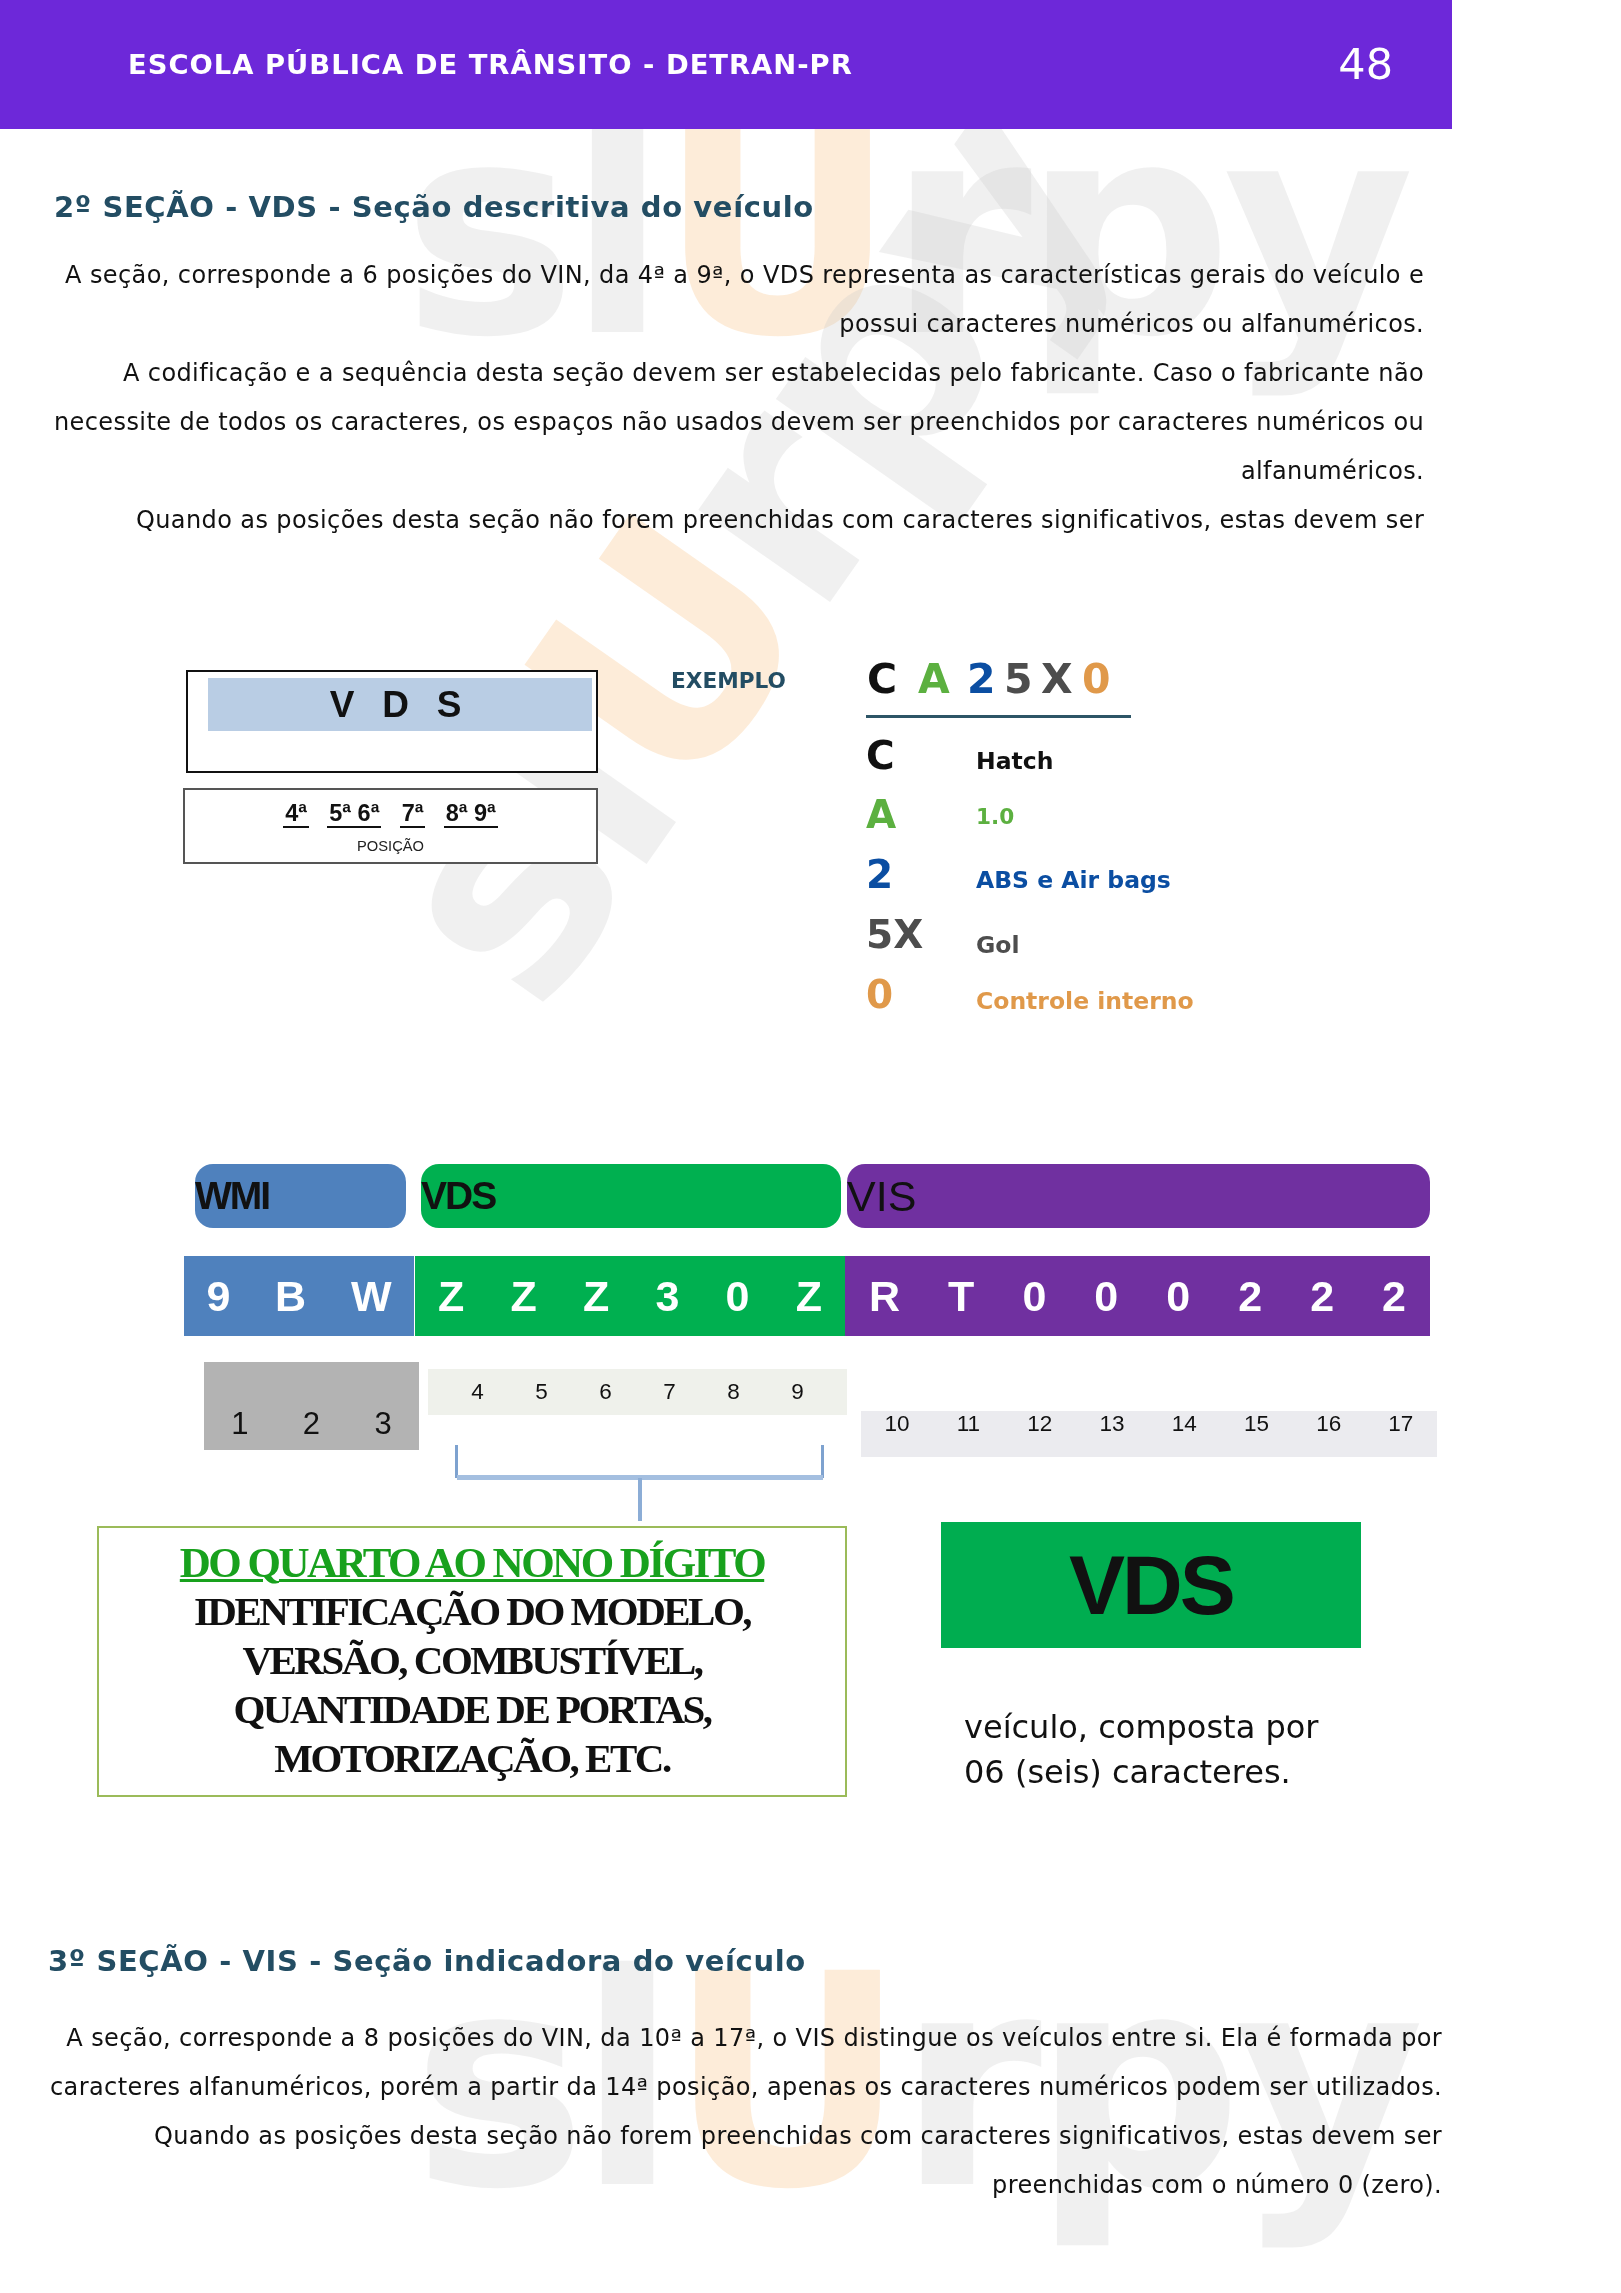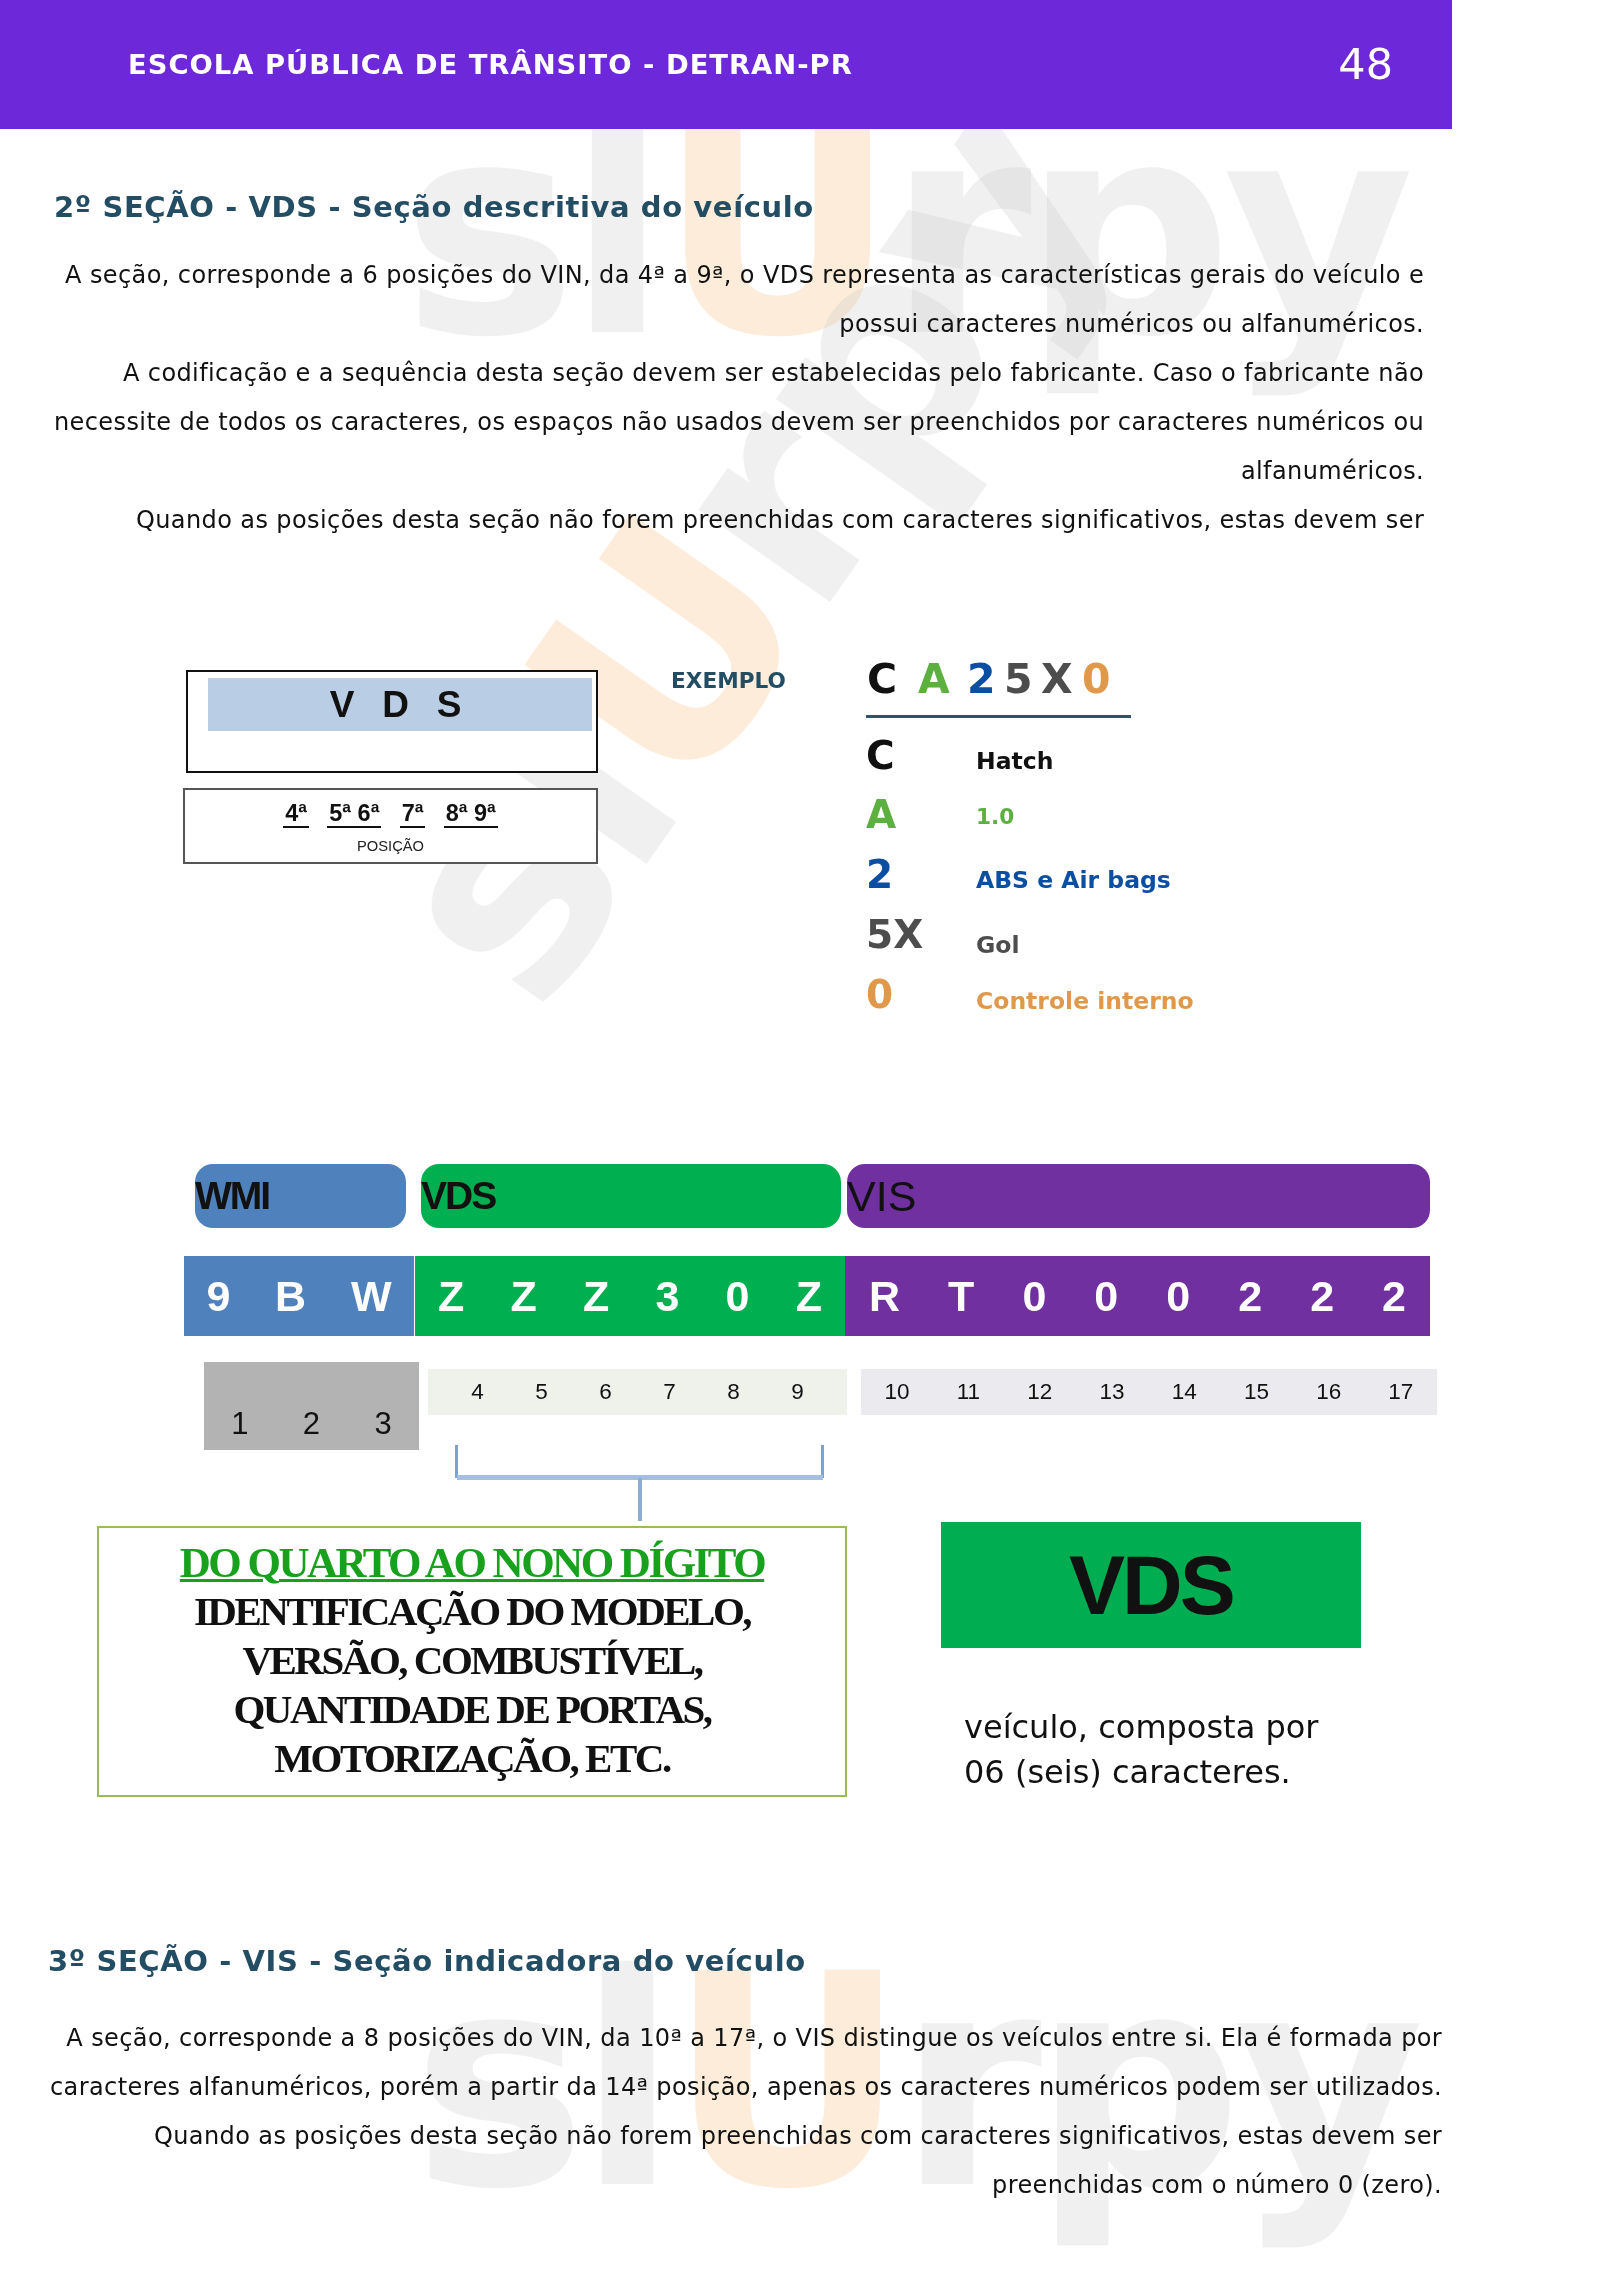--- a/index.html
+++ b/index.html
@@ -46,21 +46,21 @@
   .char-row { top:1256px; height:80px; display:flex; align-items:center; justify-content:space-around;
               font-family:"Liberation Sans", sans-serif; font-weight:bold; font-size:43px; color:#ffffff; }
   .c-wmi { left:184px; width:230px; background:#4f81bd; }
   .c-vds { left:415px; width:430px; background:#00b050; }
   .c-vis { left:845px; width:585px; background:#7030a0; }
   .num-gray { left:204px; top:1362px; width:215px; height:88px; background:#b3b3b3; display:flex; align-items:flex-end;
               justify-content:space-around; padding-bottom:7.8px; box-sizing:border-box;
               font-family:"Liberation Sans", sans-serif; font-size:31px; color:#111; }
   .num-light { left:428px; top:1369px; width:419px; height:46px; background:#eff1eb; display:flex; align-items:center;
                justify-content:space-around; font-family:"Liberation Sans", sans-serif; font-size:22.5px; color:#111; padding:0 17.6px; box-sizing:border-box; }
-  .num-vis { left:861px; top:1369px; width:576px; height:46px; background:#ebebef; display:flex; align-items:center;
+  .num-vis { left:861px; top:1411px; width:576px; height:46px; background:#ebebef; display:flex; 
              justify-content:space-around; font-family:"Liberation Sans", sans-serif; font-size:22.5px; color:#111; }
   .brace-l { left:455px; top:1445px; width:2.9px; height:33px; background:#7ea2cf; }
   .brace-r { left:821px; top:1445px; width:2.9px; height:33px; background:#7ea2cf; }
   .brace-h { left:457px; top:1475px; width:366px; height:4.9px; background:#a4bfe0; }
   .brace-s { left:638px; top:1478px; width:3.9px; height:43px; background:#8cadd6; }
 
   .desc-box { left:97px; top:1526px; width:746px; height:267px; border:2.9px solid #9bbb59; background:#fff;
               text-align:center; font-family:"Liberation Serif", serif; font-weight:bold; }
   .desc-title { margin-top:9.8px; color:#18a11d; font-size:43px; letter-spacing:-2.5px; text-decoration:underline;
                 text-decoration-thickness:2.9px; line-height:49px; }

